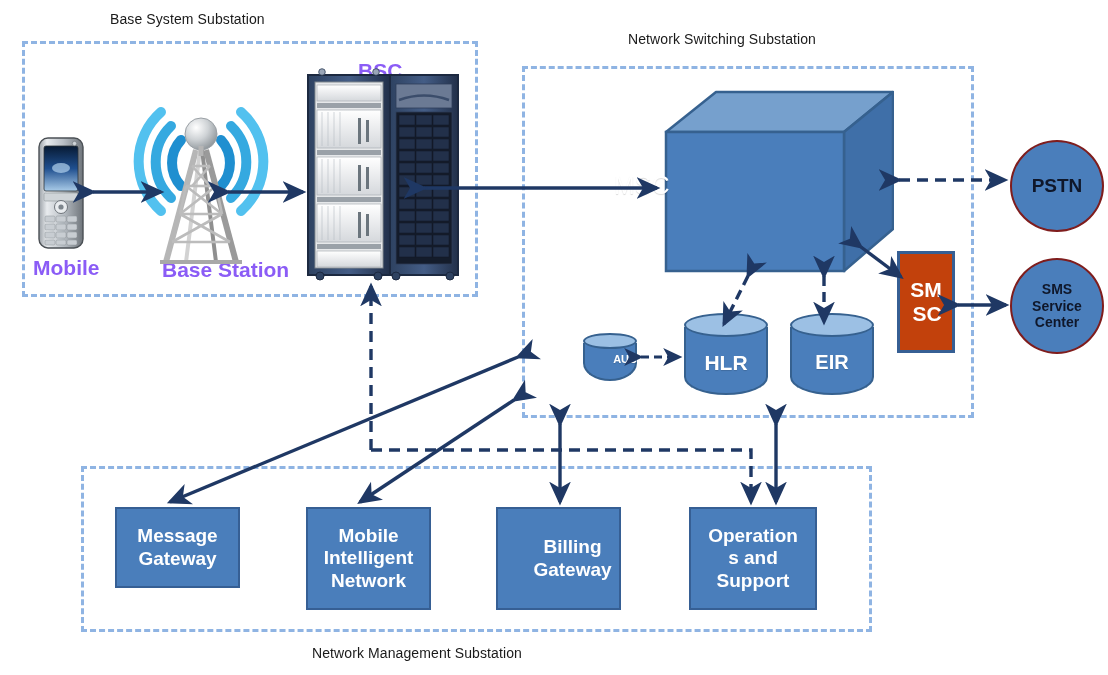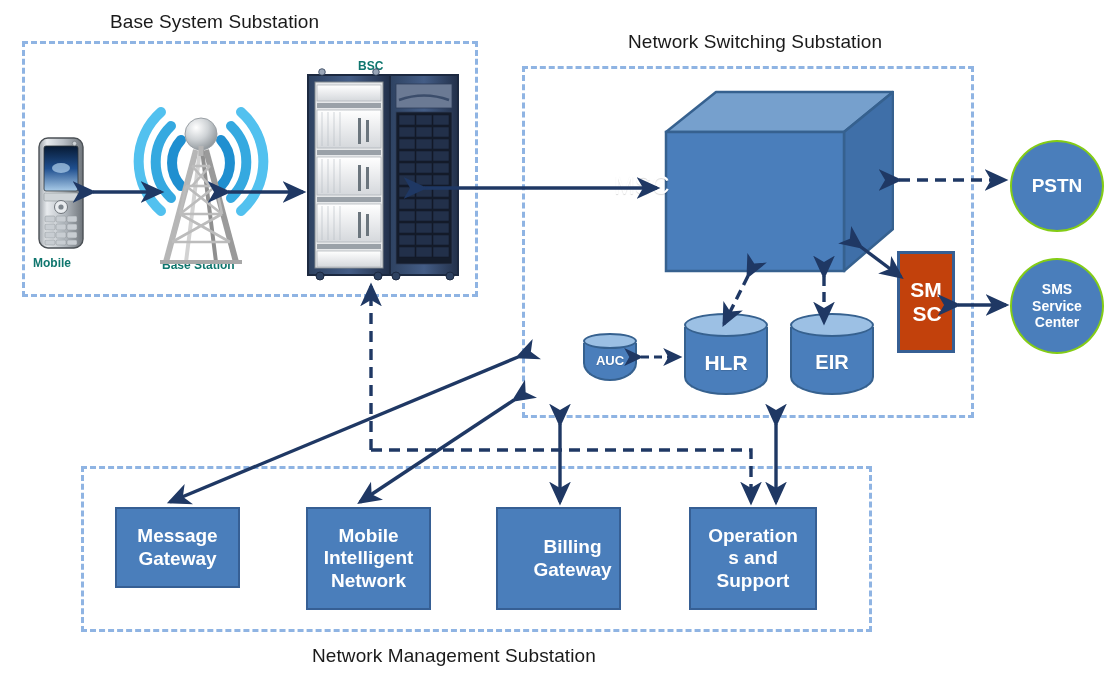--- a/index.html
+++ b/index.html
@@ -2,37 +2,37 @@
 <html><head>
 <meta charset="utf-8">
 <style>
   html,body{margin:0;padding:0;background:#ffffff;}
   body{width:1108px;height:675px;overflow:hidden;
        font-family:"Liberation Sans","DejaVu Sans",sans-serif;}
   #stage{position:relative;width:1108px;height:675px;background:#fff;}
 
   
   .zone{position:absolute;border:3px dashed #8fb4e3;box-sizing:border-box;}
-  .zone-title{position:absolute;color:#1a1a1a;font-size:19px;
+  .zone-title{position:absolute;color:#1a1a1a;font-size:14px;
               white-space:nowrap;letter-spacing:.1px;}
 
   
   .nmbox{position:absolute;background:#4a7ebb;border:2px solid #365f94;
          box-sizing:border-box;color:#fff;font-weight:bold;font-size:19px;
          line-height:1.18;display:flex;align-items:center;
          justify-content:center;text-align:center;}
   .nmbox span{display:block;padding:0 4px;}
 
   .smsc{position:absolute;background:#c2410c;border:3px solid #365f94;
         box-sizing:border-box;color:#fff;font-weight:bold;font-size:21px;
         line-height:1.12;display:flex;align-items:center;
         justify-content:center;text-align:right;}
 
-  .ellipse{position:absolute;background:#4a7ebb;border:2px solid #84cc16;
-           border-radius:50%;box-sizing:border-box;color:#ffffff;
+  .ellipse{position:absolute;background:#4a7ebb;border:2px solid #7f1d1d;
+           border-radius:50%;box-sizing:border-box;color:#0f172a;
            font-weight:bold;display:flex;align-items:center;
            justify-content:center;text-align:center;line-height:1.18;}
 
   
   .cube{position:absolute;}
   .cube .lbl{position:absolute;left:0;right:0;top:44%;
              color:#fff;font-size:25px;font-weight:400;
              text-shadow:0 1px 1px rgba(0,0,0,.15);}
 
   
@@ -44,21 +44,21 @@
   .cyl .top{position:absolute;left:0;right:0;top:0;
             background:#9cc0e4;border:2px solid #36618f;border-radius:50%;
             box-sizing:border-box;}
   .cyl .lbl{position:absolute;left:0;right:0;text-align:center;color:#fff;
             font-weight:bold;text-shadow:0 1px 1px rgba(0,0,0,.15);}
 
   
   #art{position:absolute;left:0;top:0;width:1108px;height:675px;
        pointer-events:none;}
 
-  .devlabel{position:absolute;color:#0f766e;font-weight:bold;font-size:12px;
+  .devlabel{position:absolute;color:#8b5cf6;font-weight:bold;font-size:21px;
             white-space:nowrap;}
 </style>
 </head>
 <body>
 
 <div id="stage">
 
   <div class="zone-title" style="left:110px;top:11px;">Base System Substation</div>
   <div class="zone-title" style="left:628px;top:31px;">Network Switching Substation</div>
   <div class="zone-title" style="left:312px;top:645px;">Network Management Substation</div>
@@ -86,21 +86,21 @@
   <div class="smsc" style="left:897px;top:251px;width:58px;height:102px;">
     <div>
       <div>SM</div>
       <div>SC</div>
     </div>
   </div>
 
   <div class="cyl" style="left:583px;top:333px;width:54px;height:48px;">
     <div class="body" style="height:38px;"></div>
     <div class="top" style="height:16px;"></div>
-    <div class="lbl" style="top:20px;font-size:13px;">AUC</div>
+    <div class="lbl" style="top:20px;font-size:11px;text-align:right;">AUC</div>
   </div>
 
   <div class="cyl" style="left:684px;top:313px;width:84px;height:82px;">
     <div class="body" style="height:68px;"></div>
     <div class="top" style="height:24px;"></div>
     <div class="lbl" style="top:38px;font-size:21px;">HLR</div>
   </div>
 
   <div class="cyl" style="left:790px;top:313px;width:84px;height:82px;">
     <div class="body" style="height:68px;"></div>

